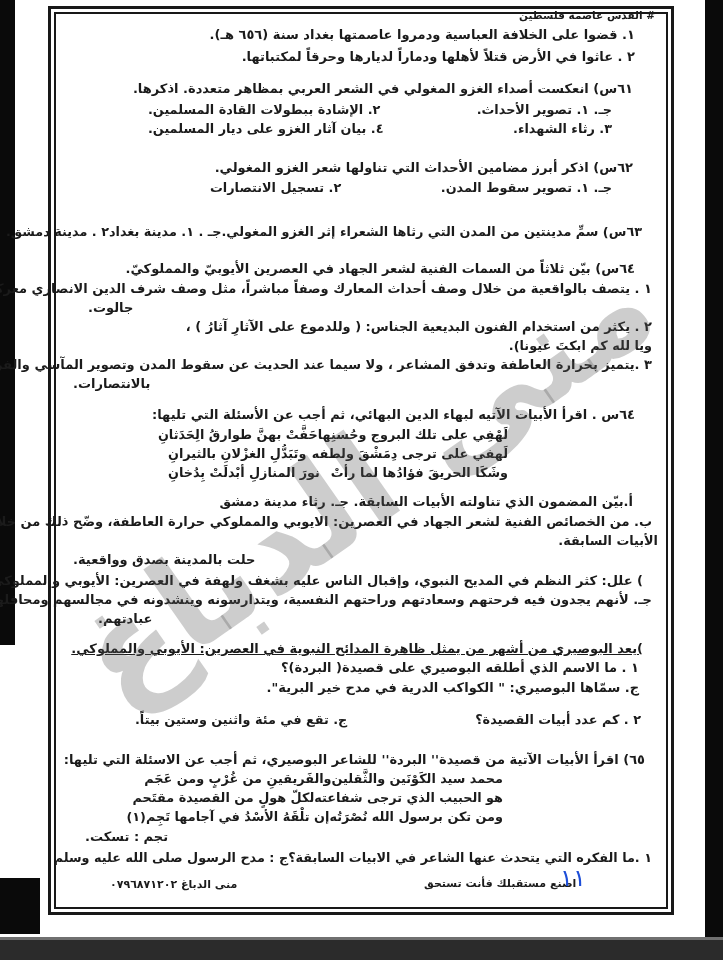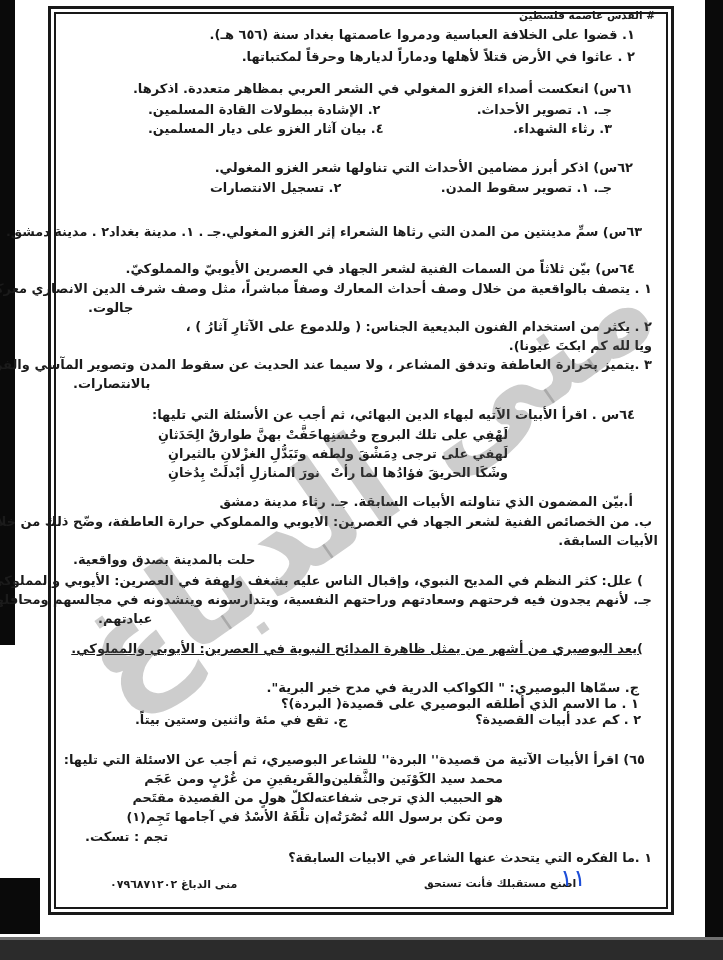--- a/index.html
+++ b/index.html
@@ -107,21 +107,21 @@
 <div class="line" style="right:71px;top:514px;">ب.  من الخصائص الفنية لشعر الجهاد في العصرين:  الايوبي والمملوكي حرارة العاطفة، وضّح ذلك من خلال</div>
 <div class="row" style="left:73px;width:585px;top:533px;">
   <span>الأبيات السابقة.</span>
 </div>
 <div class="line" style="left:73px;top:552px;">حلت بالمدينة بصدق وواقعية.</div>
 <div class="line" style="right:80px;top:573px;">) علل: كثر النظم في المديح النبوي، وإقبال الناس عليه بشغف ولهفة في العصرين: الأيوبي والمملوكي.</div>
 <div class="line" style="right:71px;top:592px;">جـ.  لأنهم يجدون فيه فرحتهم وسعادتهم وراحتهم النفسية، ويتدارسونه وينشدونه في مجالسهم ومحافلهم وأماكن</div>
 <div class="line" style="left:73px;top:611px;margin-left:25px;">عبادتهم.</div>
 
 <div class="line" style="right:80px;top:641px;text-decoration:underline;">)يعد البوصيري من أشهر من يمثل ظاهرة المدائح النبوية في العصرين: الأيوبي والمملوكي.</div>
-<div class="line" style="right:84px;top:660px;margin-top:36px;">١ . ما الاسم الذي أطلقه البوصيري على قصيدة( البردة)؟</div>
+<div class="line" style="right:84px;top:660px;">١ . ما الاسم الذي أطلقه البوصيري على قصيدة( البردة)؟</div>
 <div class="line" style="right:84px;top:680px;">ج.  سمّاها البوصيري: " الكواكب الدرية في مدح خير البرية".</div>
 <div class="row" style="left:135px;width:506px;top:712px;">
   <span>٢ . كم عدد أبيات القصيدة؟</span>
   <span>ج.  تقع في مئة واثنين وستين بيتاً.</span>
 </div>
 
 <div class="line" style="right:78px;top:752px;">٦٥) اقرأ الأبيات الآتية من قصيدة'' البردة'' للشاعر البوصيري، ثم أجب عن الاسئلة التي تليها:</div>
 <div class="row" style="left:187px;width:316px;top:771px;">
   <span>محمد سيد الكَوْنَين والثَّقلين</span>
   <span>والفَريقينِ من غُرْبٍ ومن عَجَم</span>
@@ -130,17 +130,18 @@
   <span>هو الحبيب الذي ترجى شفاعته</span>
   <span>لكلّ هولٍ من القصيدة مقتَحم</span>
 </div>
 <div class="row" style="left:187px;width:316px;top:809px;">
   <span>ومن تكن برسول الله نُصْرَتُه</span>
   <span>إن تلْقَهُ الأسْدُ في آجامها تَجِم(١)</span>
 </div>
 <div class="line" style="left:85px;top:829px;">تجم : تسكت.</div>
 <div class="row" style="left:85px;width:567px;top:850px;">
   <span>١ .ما الفكره التي يتحدث عنها الشاعر في الابيات السابقة؟</span>
+  <span>ج : مدح الرسول صلى الله عليه وسلم</span>
 </div>
 
 <div class="line small" style="left:110px;top:878px;">منى الدباغ ٠٧٩٦٨٧١٢٠٢</div>
 <div class="line small" style="left:424px;top:877px;">اصنع مستقبلك فأنت تستحق</div>
 <div class="line pagenum" style="left:560px;top:864px;">١١</div>
 
 </body></html>

